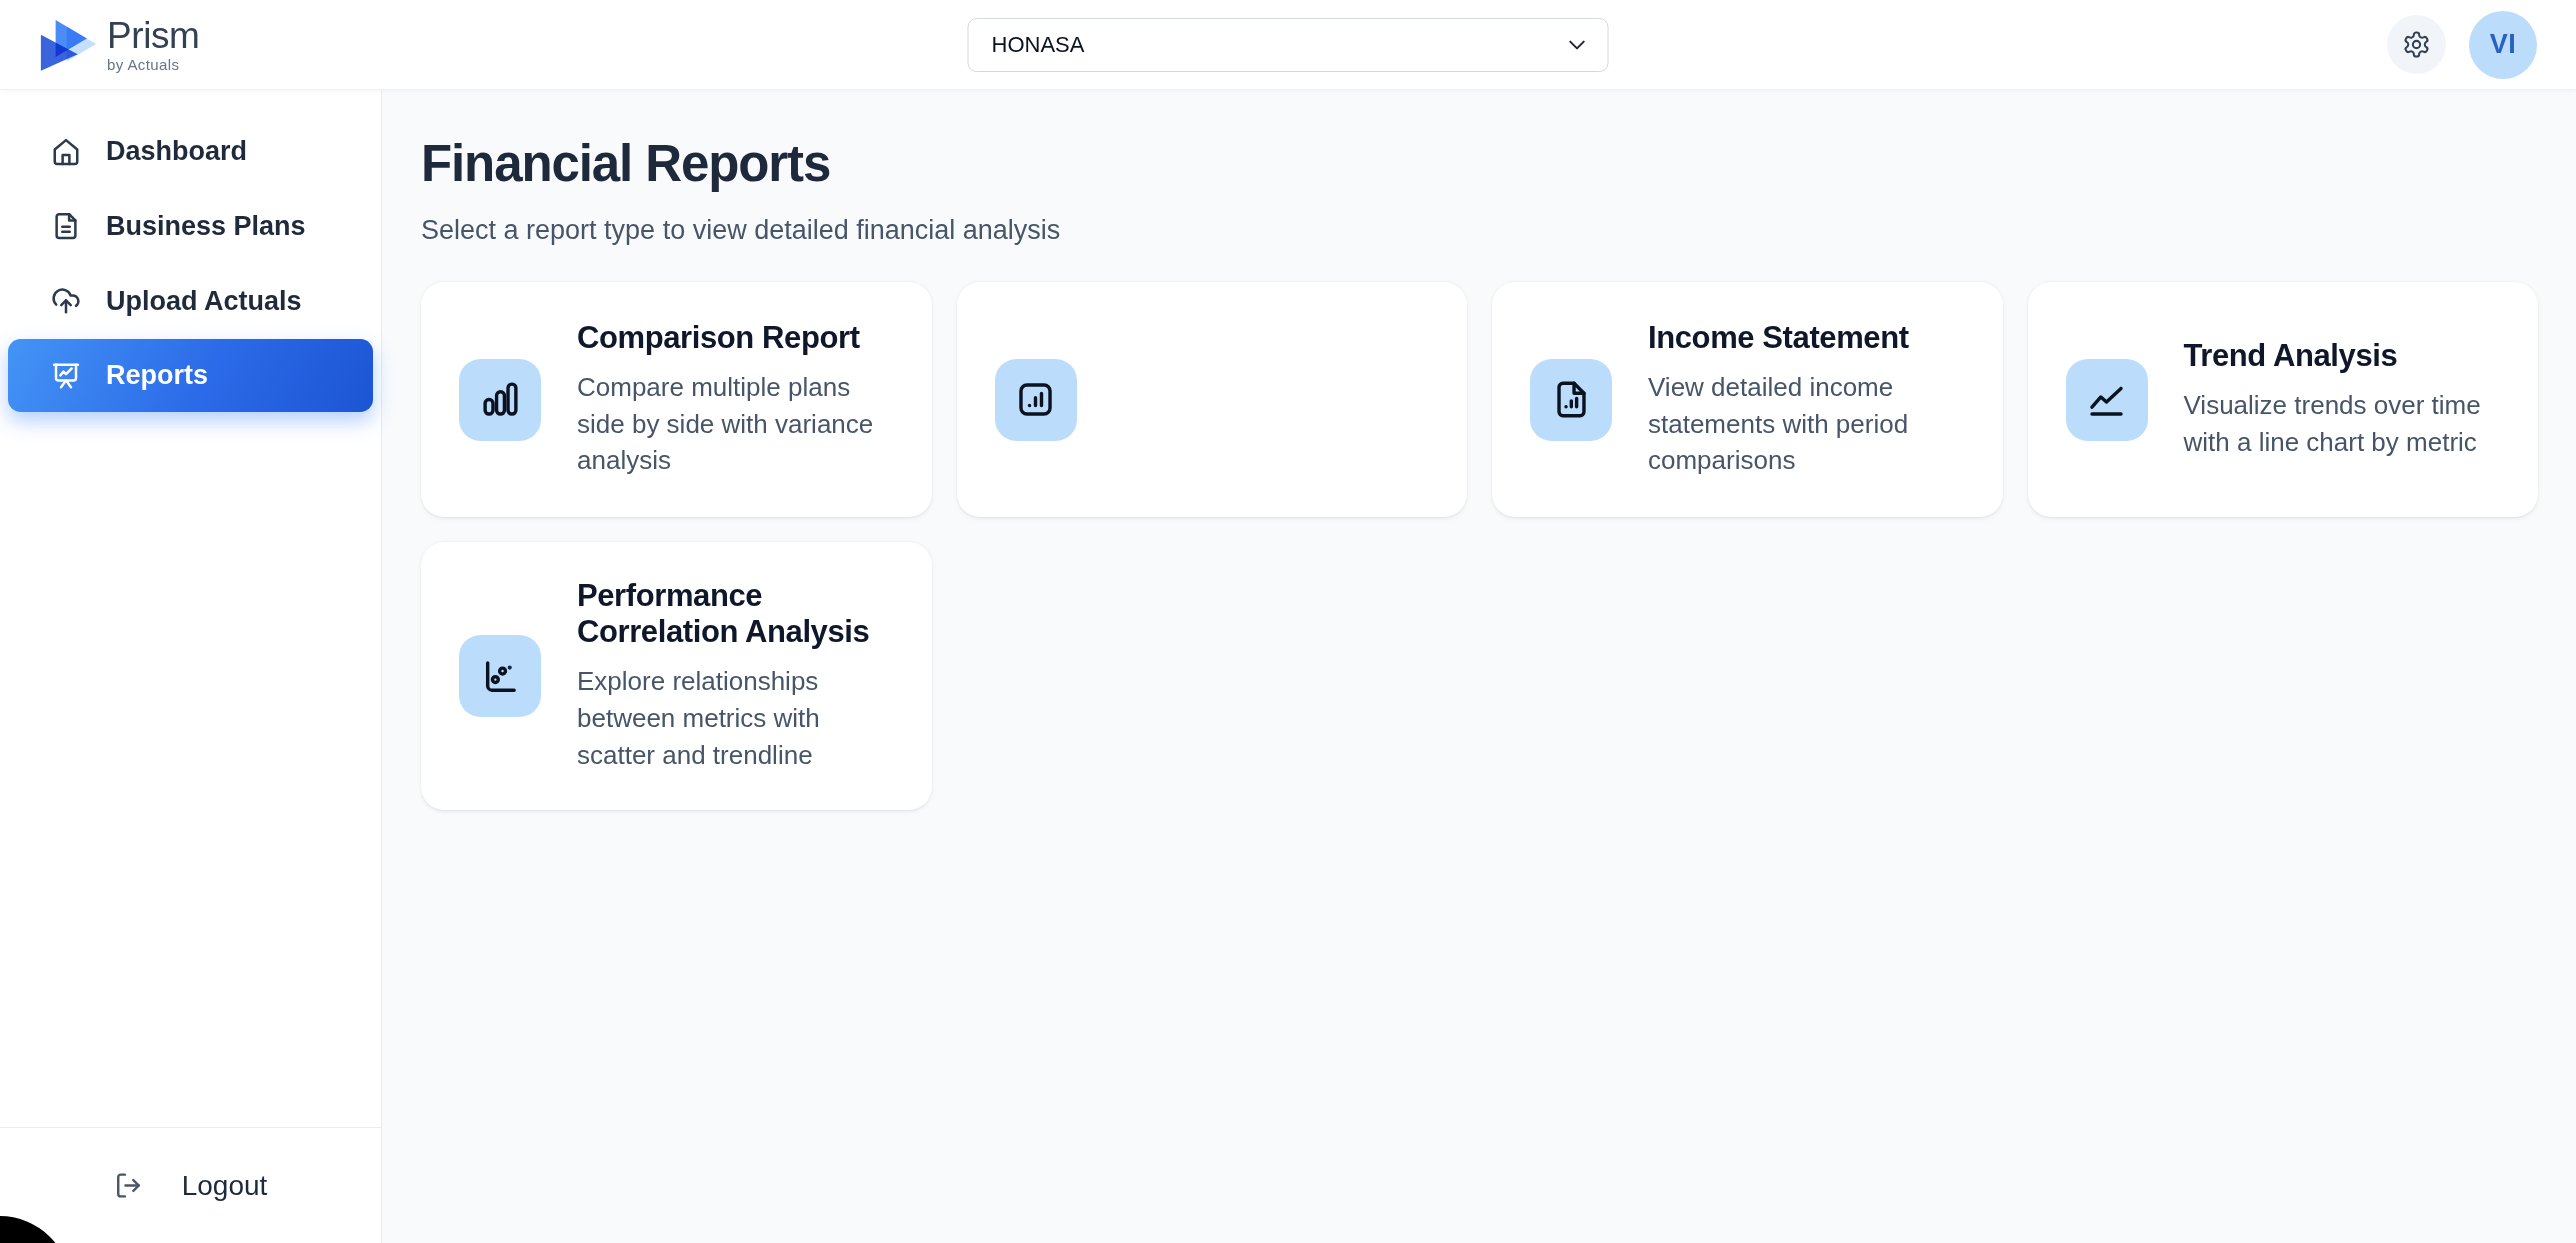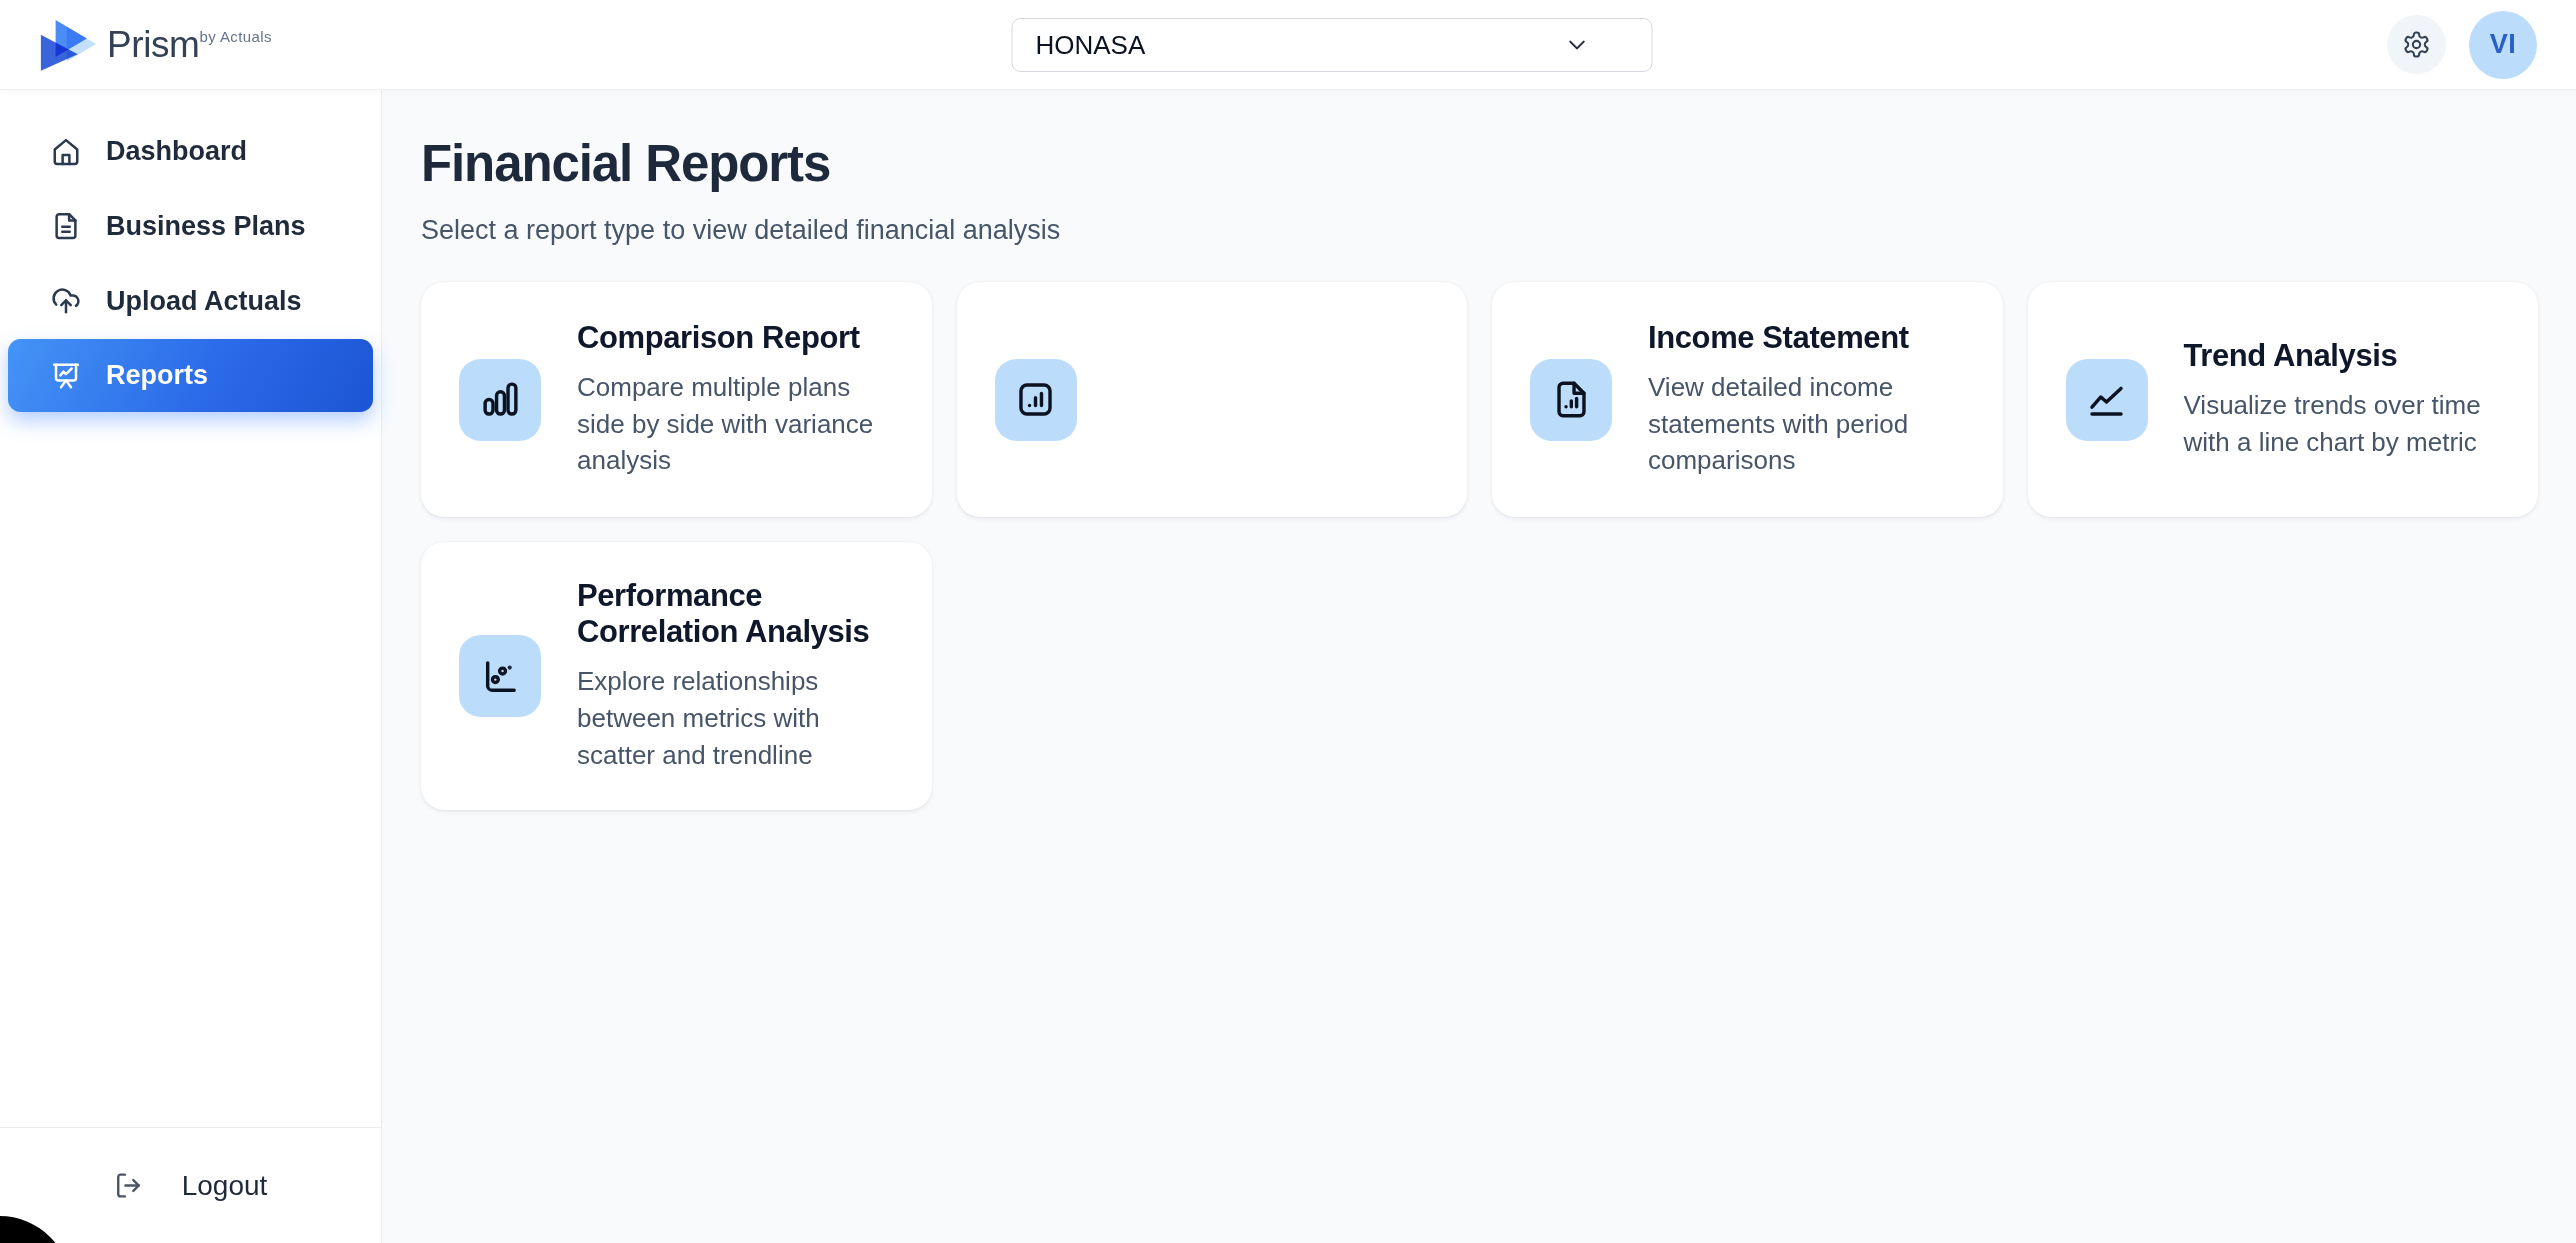--- a/index.html
+++ b/index.html
@@ -16,36 +16,36 @@
     position: absolute; top: 0; left: 0; right: 0; height: 90px;
     background: #ffffff;
     border-bottom: 0.9px solid #eef0f4;
     box-shadow: 0 1.8px 5.4px rgba(15,23,42,0.04);
     display: flex; align-items: center;
     padding: 0 39px;
     z-index: 20;
   }
   .logo { display: flex; align-items: center; gap: 9px; }
   .logo svg { width: 59px; height: 54px; }
-  .logo-text { display: flex; flex-direction: row; line-height: 1; }
+  .logo-text { display: flex; flex-direction: column; line-height: 1; }
   .logo-name { font-size: 37px; font-weight: 500; color: #334155; letter-spacing: -0.4px; }
   .logo-tag { font-size: 15px; color: #64748b; margin-top: 2.7px; letter-spacing: 0.4px; }
 
   .select-wrap {
     position: absolute; left: 50%; transform: translateX(-50%);
     width: 641px; height: 54px;
   }
   .select-wrap select {
     appearance: none; -webkit-appearance: none;
     width: 100%; height: 100%;
     border: 0.9px solid #d4d9e0; border-radius: 9px;
     background: #ffffff; color: #0b1220;
-    font-family: inherit; font-size: 26px;
+    font-family: inherit; font-size: 22px;
     padding: 0 63px 0 23px;
-    outline: none; cursor: pointer; margin-left: 44px;
+    outline: none; cursor: pointer;
   }
   .select-chevron {
     position: absolute; right: 18px; top: 50%; transform: translateY(-50%);
     pointer-events: none; display: flex;
   }
   .select-chevron svg { width: 27px; height: 27px; stroke: #1f2937; }
 
   .topbar-right { margin-left: auto; display: flex; align-items: center; gap: 23px; }
   .icon-btn {
     width: 59px; height: 59px; border-radius: 50%;

